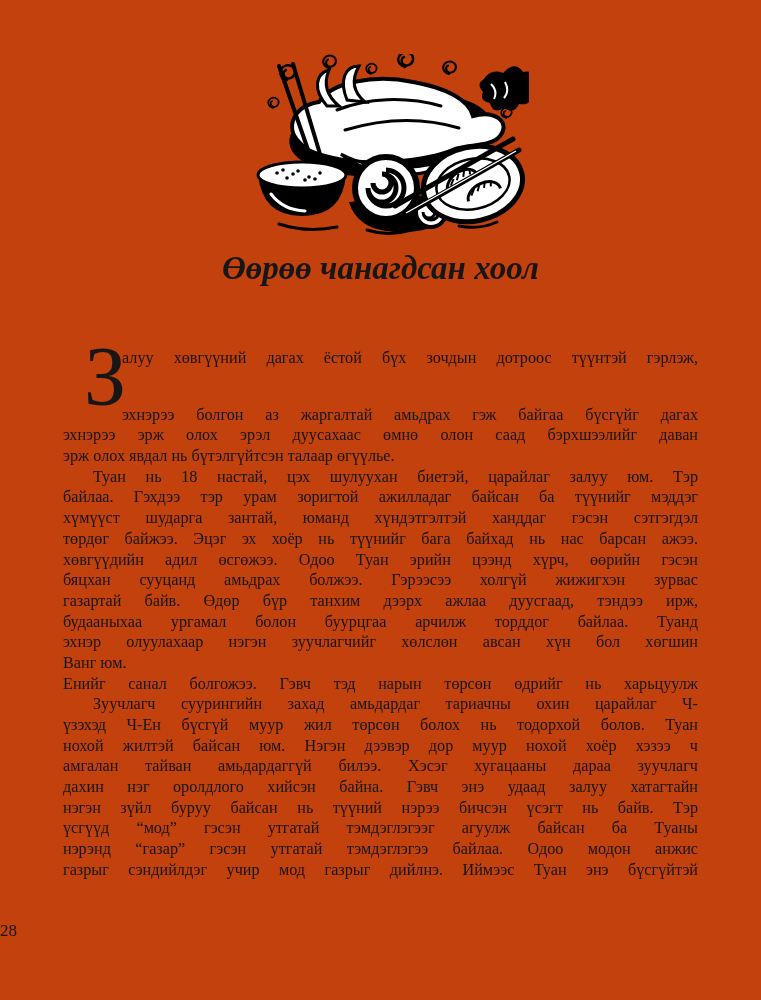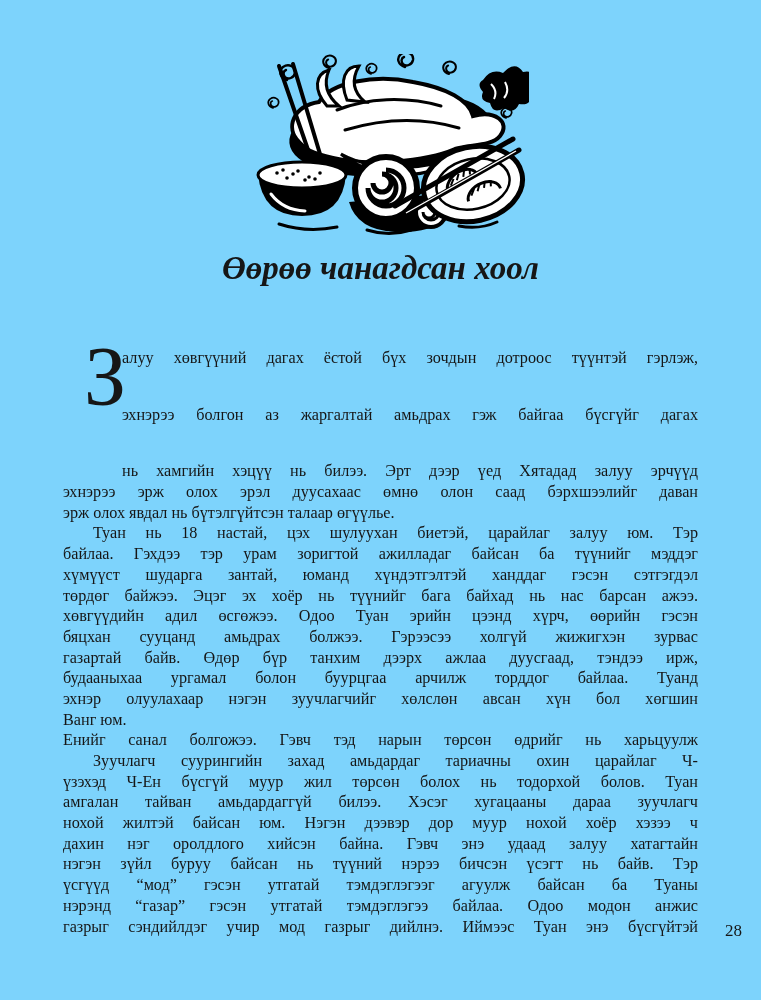--- a/index.html
+++ b/index.html
@@ -66,29 +66,29 @@
     font-size: 84px;
     line-height: 84px;
     font-weight: 400;
   }
 
   .page-number {
     position: absolute;
     top: 919px;
     left: 0;
     width: 742px;
-    text-align: right;
+    text-align: left;
     font-size: 17px;
     line-height: 24px;
   }
 </style>
 </head>
 <body>
 
-<div class="page" style="background: #7dd3fc; color: rgb(22, 22, 22);">
+<div class="page" style="background: #c2410c; color: rgb(22, 22, 22);">
 
   <figure class="figure" style="color: rgb(0, 0, 0);">
     <svg viewBox="0 0 286 190" aria-hidden="true">
 
       <g fill="none" stroke="currentColor" stroke-width="2.4" stroke-linecap="round">
         <path transform="translate(44,26)" d="M0,0 c-7,-2 -9,-9 -4,-13 c6,-4 13,0 12,6 c-1,5 -7,7 -10,4 c-2,-2 -2,-6 1,-7"></path>
         <path transform="translate(86,14) scale(0.85)" d="M0,0 c-7,-2 -9,-9 -4,-13 c6,-4 13,0 12,6 c-1,5 -7,7 -10,4 c-2,-2 -2,-6 1,-7"></path>
         <path transform="translate(128,20) scale(0.7)" d="M0,0 c-7,-2 -9,-9 -4,-13 c6,-4 13,0 12,6 c-1,5 -7,7 -10,4 c-2,-2 -2,-6 1,-7"></path>
         <path transform="translate(162,13)" d="M0,0 c-7,-2 -9,-9 -4,-13 c6,-4 13,0 12,6 c-1,5 -7,7 -10,4 c-2,-2 -2,-6 1,-7"></path>
         <path transform="translate(206,20) scale(0.85)" d="M0,0 c-7,-2 -9,-9 -4,-13 c6,-4 13,0 12,6 c-1,5 -7,7 -10,4 c-2,-2 -2,-6 1,-7"></path>
@@ -154,42 +154,41 @@
     </svg>
   </figure>
 
   <h1 class="title">Өөрөө чанагдсан хоол</h1>
 
   <div class="body-text">
       <div class="para">
         <span class="dropcap">З</span>
         <div class="line cap">алуу хөвгүүний дагах ёстой бүх зочдын дотроос түүнтэй гэрлэж,</div>
         <div class="line cap">эхнэрээ болгон аз жаргалтай амьдрах гэж байгаа бүсгүйг дагах</div>
-        <div class="line cap">нь хамгийн хэцүү нь билээ. Эрт дээр үед Хятадад залуу эрчүүд</div>
         <div class="line">эхнэрээ эрж олох эрэл дуусахаас өмнө олон саад бэрхшээлийг даван</div>
         <div class="line no-just">эрж олох явдал нь бүтэлгүйтсэн талаар өгүүлье.</div>
       </div>
       <div class="para">
         <div class="line ind">Туан нь 18 настай, цэх шулуухан биетэй, царайлаг залуу юм. Тэр</div>
         <div class="line">байлаа. Гэхдээ тэр урам зоригтой ажилладаг байсан ба түүнийг мэддэг</div>
         <div class="line">хүмүүст шударга зантай, юманд хүндэтгэлтэй ханддаг гэсэн сэтгэгдэл</div>
         <div class="line">төрдөг байжээ. Эцэг эх хоёр нь түүнийг бага байхад нь нас барсан ажээ.</div>
         <div class="line">хөвгүүдийн адил өсгөжээ. Одоо Туан эрийн цээнд хүрч, өөрийн гэсэн</div>
         <div class="line">бяцхан сууцанд амьдрах болжээ. Гэрээсээ холгүй жижигхэн зурвас</div>
         <div class="line">газартай байв. Өдөр бүр танхим дээрх ажлаа дуусгаад, тэндээ ирж,</div>
         <div class="line">будааныхаа ургамал болон буурцгаа арчилж торддог байлаа. Туанд</div>
         <div class="line">эхнэр олуулахаар нэгэн зуучлагчийг хөлслөн авсан хүн бол хөгшин</div>
         <div class="line no-just">Ванг юм.</div>
       </div>
       <div class="para">
         <div class="line">Енийг санал болгожээ. Гэвч тэд нарын төрсөн өдрийг нь харьцуулж</div>
         <div class="line ind">Зуучлагч суурингийн захад амьдардаг тариачны охин царайлаг Ч-</div>
         <div class="line">үзэхэд Ч-Ен бүсгүй муур жил төрсөн болох нь тодорхой болов. Туан</div>
+        <div class="line">нохой жилтэй байсан юм. Нэгэн дээвэр дор муур нохой хоёр хэзээ ч</div>
         <div class="line">амгалан тайван амьдардаггүй билээ. Хэсэг хугацааны дараа зуучлагч</div>
-        <div class="line">нохой жилтэй байсан юм. Нэгэн дээвэр дор муур нохой хоёр хэзээ ч</div>
         <div class="line">дахин нэг оролдлого хийсэн байна. Гэвч энэ удаад залуу хатагтайн</div>
         <div class="line">нэгэн зүйл буруу байсан нь түүний нэрээ бичсэн үсэгт нь байв. Тэр</div>
         <div class="line">үсгүүд “мод” гэсэн утгатай тэмдэглэгээг агуулж байсан ба Туаны</div>
         <div class="line">нэрэнд “газар” гэсэн утгатай тэмдэглэгээ байлаа. Одоо модон анжис</div>
         <div class="line">газрыг сэндийлдэг учир мод газрыг дийлнэ. Иймээс Туан энэ бүсгүйтэй</div>
       </div>
     </div>
 
   <div class="page-number">28</div>
 

